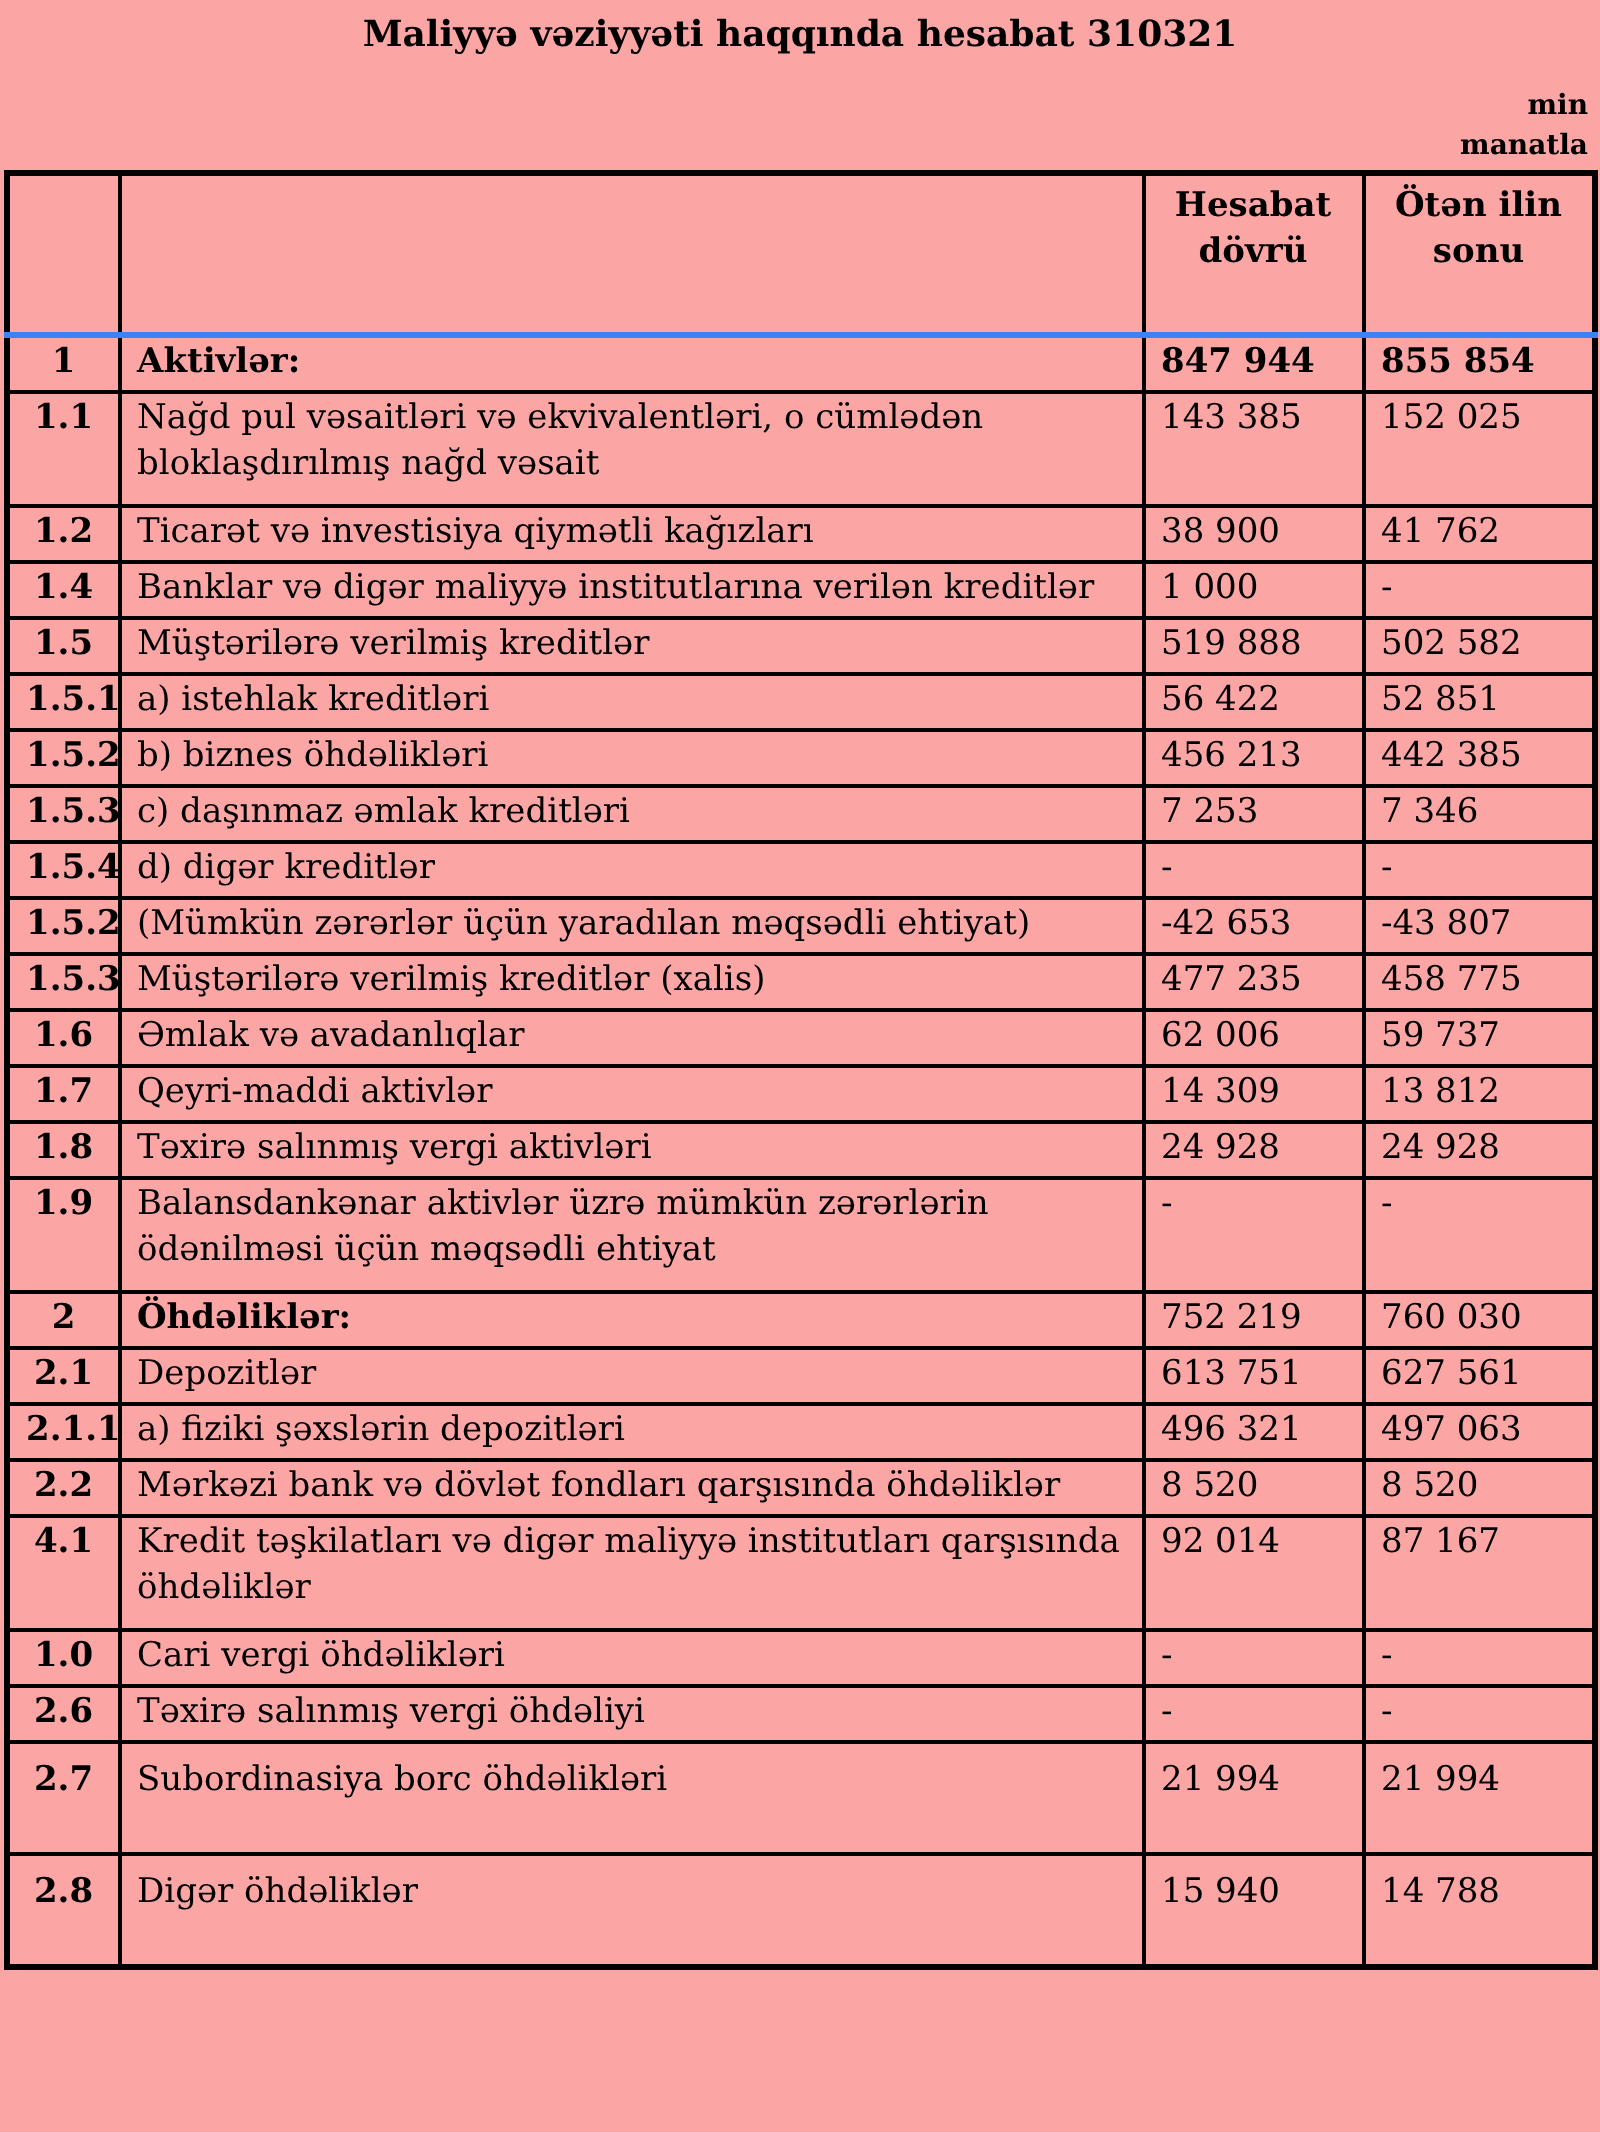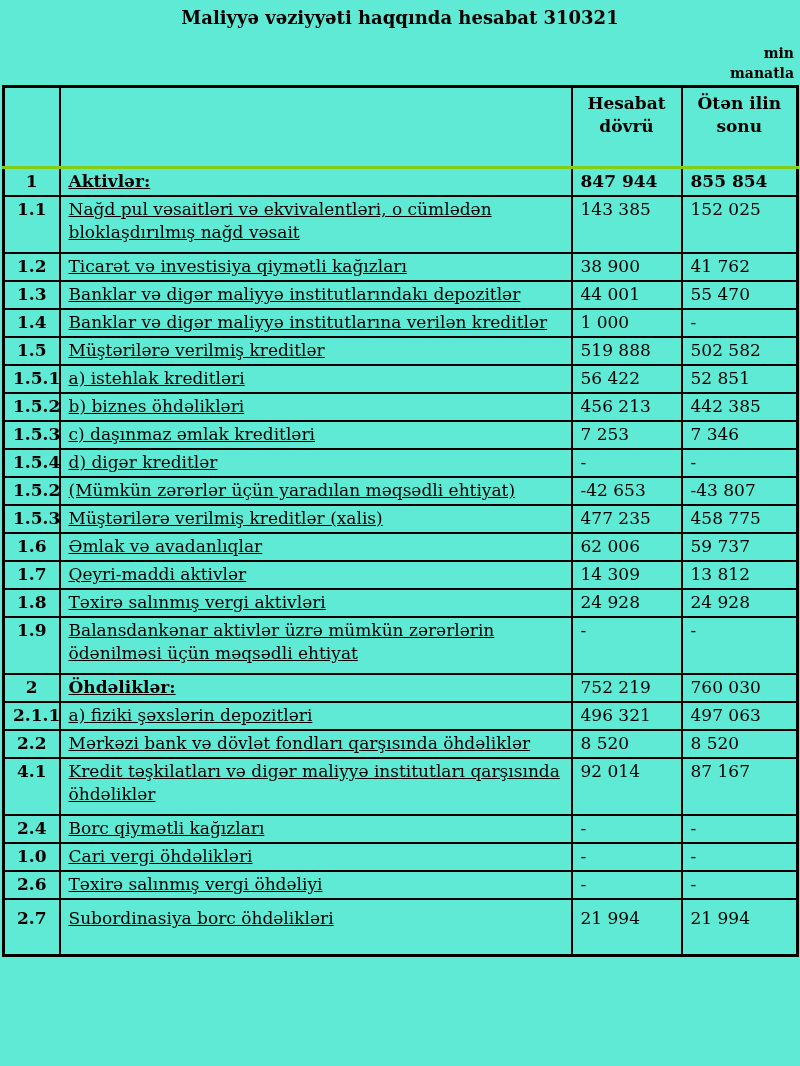--- a/index.html
+++ b/index.html
@@ -5,21 +5,21 @@
   html, body {
     margin: 0;
     padding: 0;
     background: #ffffff;
     color: #000000;
   }
   .page {
     position: relative;
     width: 800px;
     height: 1066px;
-    background: #5eead4;
+    background: #fca5a5;
     font-family: "DejaVu Serif", serif;
     overflow: hidden;
   }
   .title {
     margin: 0;
     padding-top: 8px;
     text-align: center;
     font-size: 18px;
     font-weight: bold;
     line-height: 20px;
@@ -44,34 +44,33 @@
     font-size: 17px;
     line-height: 23px;
     vertical-align: top;
     overflow: hidden;
   }
   table.fin th {
     height: 74px;
     padding: 4px 4px 0 4px;
     text-align: center;
     font-weight: bold;
-    border-bottom: 3px solid #84cc16;
+    border-bottom: 3px solid #3b82f6;
   }
   table.fin td {
     padding: 1px 8px 2px 8px;
   }
   td.no {
     font-weight: bold;
     text-align: center;
     padding-left: 2px;
     padding-right: 2px;
   }
   td.label {
     padding-left: 10px;
-    text-decoration: underline;
   }
   td.val {
     padding-left: 14px;
   }
   tr.bold-all td { font-weight: bold; }
   tr.bold-label td.label { font-weight: bold; }
   tr.two td { padding-bottom: 8px; }
   tr.tall td { padding-top: 7px; padding-bottom: 24px; }
 </style>
 </head>
@@ -111,26 +110,20 @@
           <td class="val">143 385</td>
           <td class="val">152 025</td>
         </tr>
         <tr>
           <td class="no">1.2</td>
           <td class="label">Ticarət və investisiya qiymətli kağızları</td>
           <td class="val">38 900</td>
           <td class="val">41 762</td>
         </tr>
         <tr>
-          <td class="no">1.3</td>
-          <td class="label">Banklar və digər maliyyə institutlarındakı depozitlər</td>
-          <td class="val">44 001</td>
-          <td class="val">55 470</td>
-        </tr>
-        <tr>
           <td class="no">1.4</td>
           <td class="label">Banklar və digər maliyyə institutlarına verilən kreditlər</td>
           <td class="val">1 000</td>
           <td class="val">-</td>
         </tr>
         <tr>
           <td class="no">1.5</td>
           <td class="label">Müştərilərə verilmiş kreditlər</td>
           <td class="val">519 888</td>
           <td class="val">502 582</td>
@@ -195,57 +188,63 @@
           <td class="val">-</td>
           <td class="val">-</td>
         </tr>
         <tr class="bold-label">
           <td class="no">2</td>
           <td class="label">Öhdəliklər:</td>
           <td class="val">752 219</td>
           <td class="val">760 030</td>
         </tr>
         <tr>
+          <td class="no">2.1</td>
+          <td class="label">Depozitlər</td>
+          <td class="val">613 751</td>
+          <td class="val">627 561</td>
+        </tr>
+        <tr>
           <td class="no">2.1.1</td>
           <td class="label">a) fiziki şəxslərin depozitləri</td>
           <td class="val">496 321</td>
           <td class="val">497 063</td>
         </tr>
         <tr>
           <td class="no">2.2</td>
           <td class="label">Mərkəzi bank və dövlət fondları qarşısında öhdəliklər</td>
           <td class="val">8 520</td>
           <td class="val">8 520</td>
         </tr>
         <tr class="two">
           <td class="no">4.1</td>
           <td class="label">Kredit təşkilatları və digər maliyyə institutları qarşısında öhdəliklər</td>
           <td class="val">92 014</td>
           <td class="val">87 167</td>
         </tr>
         <tr>
-          <td class="no">2.4</td>
-          <td class="label">Borc qiymətli kağızları</td>
-          <td class="val">-</td>
-          <td class="val">-</td>
-        </tr>
-        <tr>
           <td class="no">1.0</td>
           <td class="label">Cari vergi öhdəlikləri</td>
           <td class="val">-</td>
           <td class="val">-</td>
         </tr>
         <tr>
           <td class="no">2.6</td>
           <td class="label">Təxirə salınmış vergi öhdəliyi</td>
           <td class="val">-</td>
           <td class="val">-</td>
         </tr>
         <tr class="tall">
           <td class="no">2.7</td>
           <td class="label">Subordinasiya borc öhdəlikləri</td>
           <td class="val">21 994</td>
           <td class="val">21 994</td>
         </tr>
+        <tr class="tall">
+          <td class="no">2.8</td>
+          <td class="label">Digər öhdəliklər</td>
+          <td class="val">15 940</td>
+          <td class="val">14 788</td>
+        </tr>
       </tbody>
   </table>
 
 </div>
 
 </body></html>

